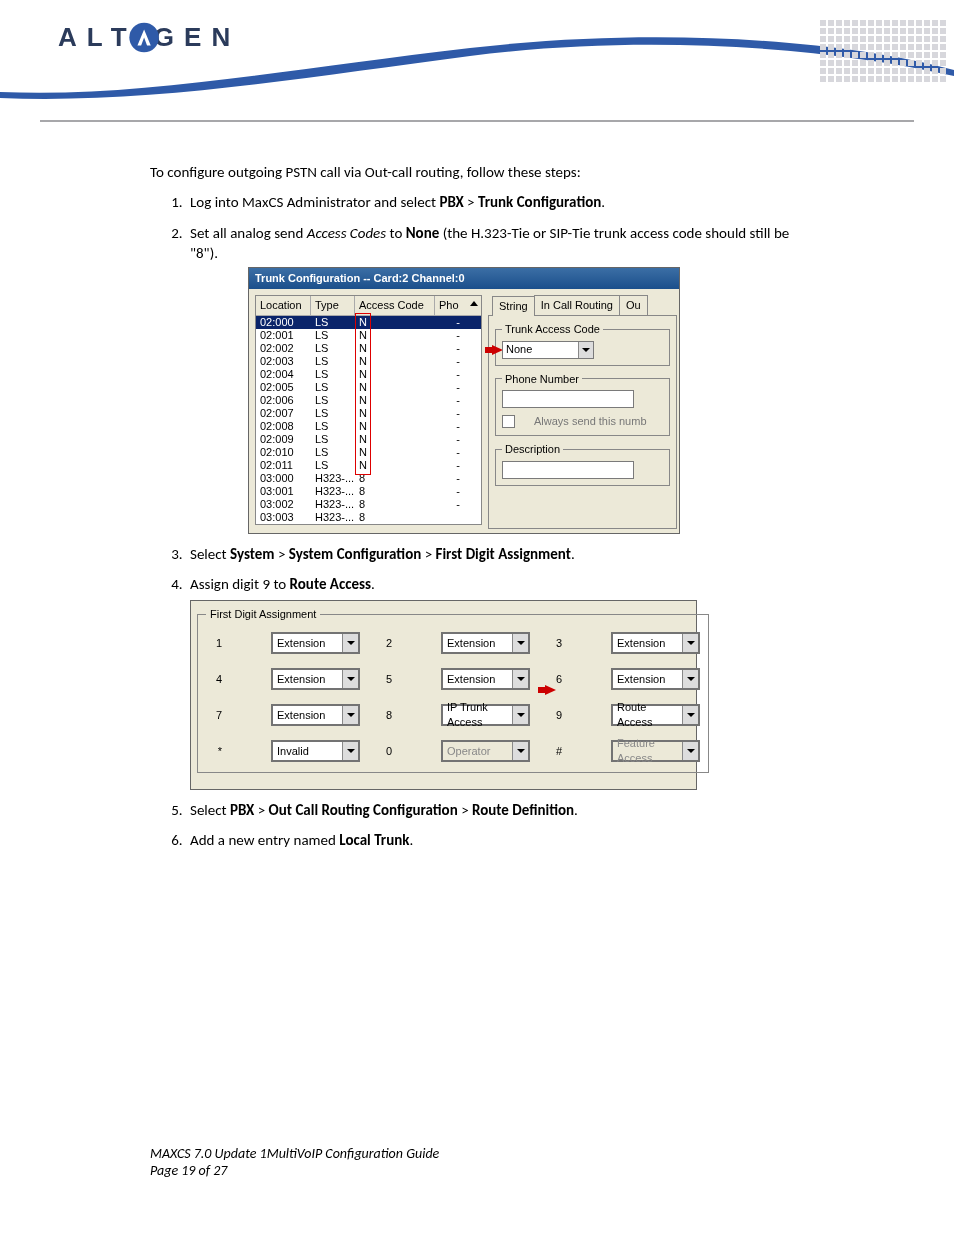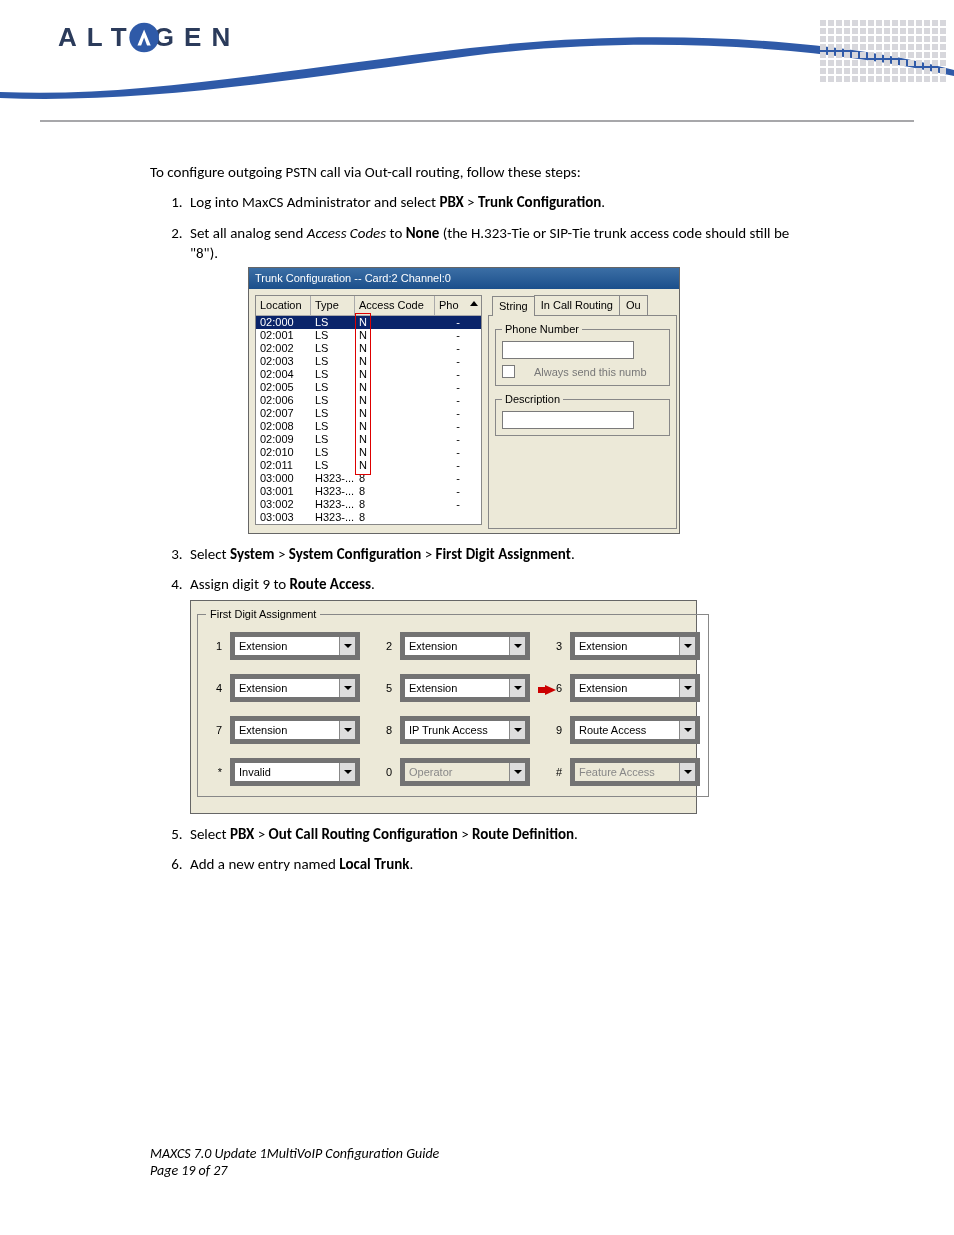--- a/index.html
+++ b/index.html
@@ -76,21 +76,21 @@
     border: 1px solid #666;
     background: #ece9d8;
     font-family: Tahoma, Arial, sans-serif;
     font-size: 11px;
     color: #000;
   }
   .shot1 { width: 430px; margin: 4px 0 10px 58px; }
   .titlebar {
     background: linear-gradient(#3b6ea5, #1b4f8b);
     color: #fff;
-    font-weight: 400;
+    font-weight: 700;
     padding: 3px 6px;
     font-size: 11px;
   }
   .shot1-body { display:flex; padding:6px 0 4px 6px; gap:6px; }
   .trunk-table {
     background:#fff; border:1px solid #888;
     width: 225px;
   }
   .tt-head { display:flex; background:#ece9d8; border-bottom:1px solid #aaa; }
   .tt-head .th {
@@ -151,21 +151,21 @@
   
   .shot2 { width: 505px; margin: 6px 0 10px 0; padding-bottom:10px; position:relative; }
   .fda-fs { border:1px solid #888; margin:6px; padding:10px 8px 10px 8px; }
   .fda-fs legend{ font-size:11px; padding:0 4px; }
   .fda-grid{
     display:grid; grid-template-columns: 16px 130px 24px 130px 24px 130px;
     gap:14px 8px; align-items:center;
   }
   .fda-lbl{ text-align:right; font-size:11px; }
   .fda-combo{
-    display:flex; align-items:center; background:#fff; border:5px solid #737373; height:18px;
+    display:flex; align-items:center; background:#fff; border:2px solid #737373; height:18px;margin-left:41px;
   }
   .fda-combo.disabled{ background:#ece9d8; color:#888; }
   .fda-combo .v{ flex:1; padding:0 4px; font-size:11px; }
   .fda-combo .b{
     width:15px;height:100%;background:#ddd;border-left:1px solid #888;
     display:flex;align-items:center;justify-content:center;
   }
 
   
   .footer {
@@ -449,20 +449,30 @@
               </div>
               <div class="redbox" style="left:100px; top:18px; width:14px; height:160px;"></div>
             </div>
             <div class="shot1-right" style="position:relative;">
               <div class="tabs">
                 <div class="tab active">String</div>
                 <div class="tab">In Call Routing</div>
                 <div class="tab">Ou</div>
               </div>
               <div class="tab-pane">
+                <fieldset class="win" style="position:relative;">
+                  <legend>Trunk Access Code</legend>
+                  <span class="red-arrow" style="left:-4px; top:8px;"></span>
+                  <div class="combo">
+                    <span class="val">None</span>
+                    <span class="btn">
+                        <span class="tri-down"></span>
+                      </span>
+                  </div>
+                </fieldset>
                 <fieldset class="win">
                   <legend>Phone Number</legend>
                   <div class="txt"></div>
                   <div class="chk" style="margin-top:6px;">
                     <span class="box"></span>
                     <span>Always send this numb</span>
                   </div>
                 </fieldset>
                 <fieldset class="win">
                   <legend>Description</legend>

